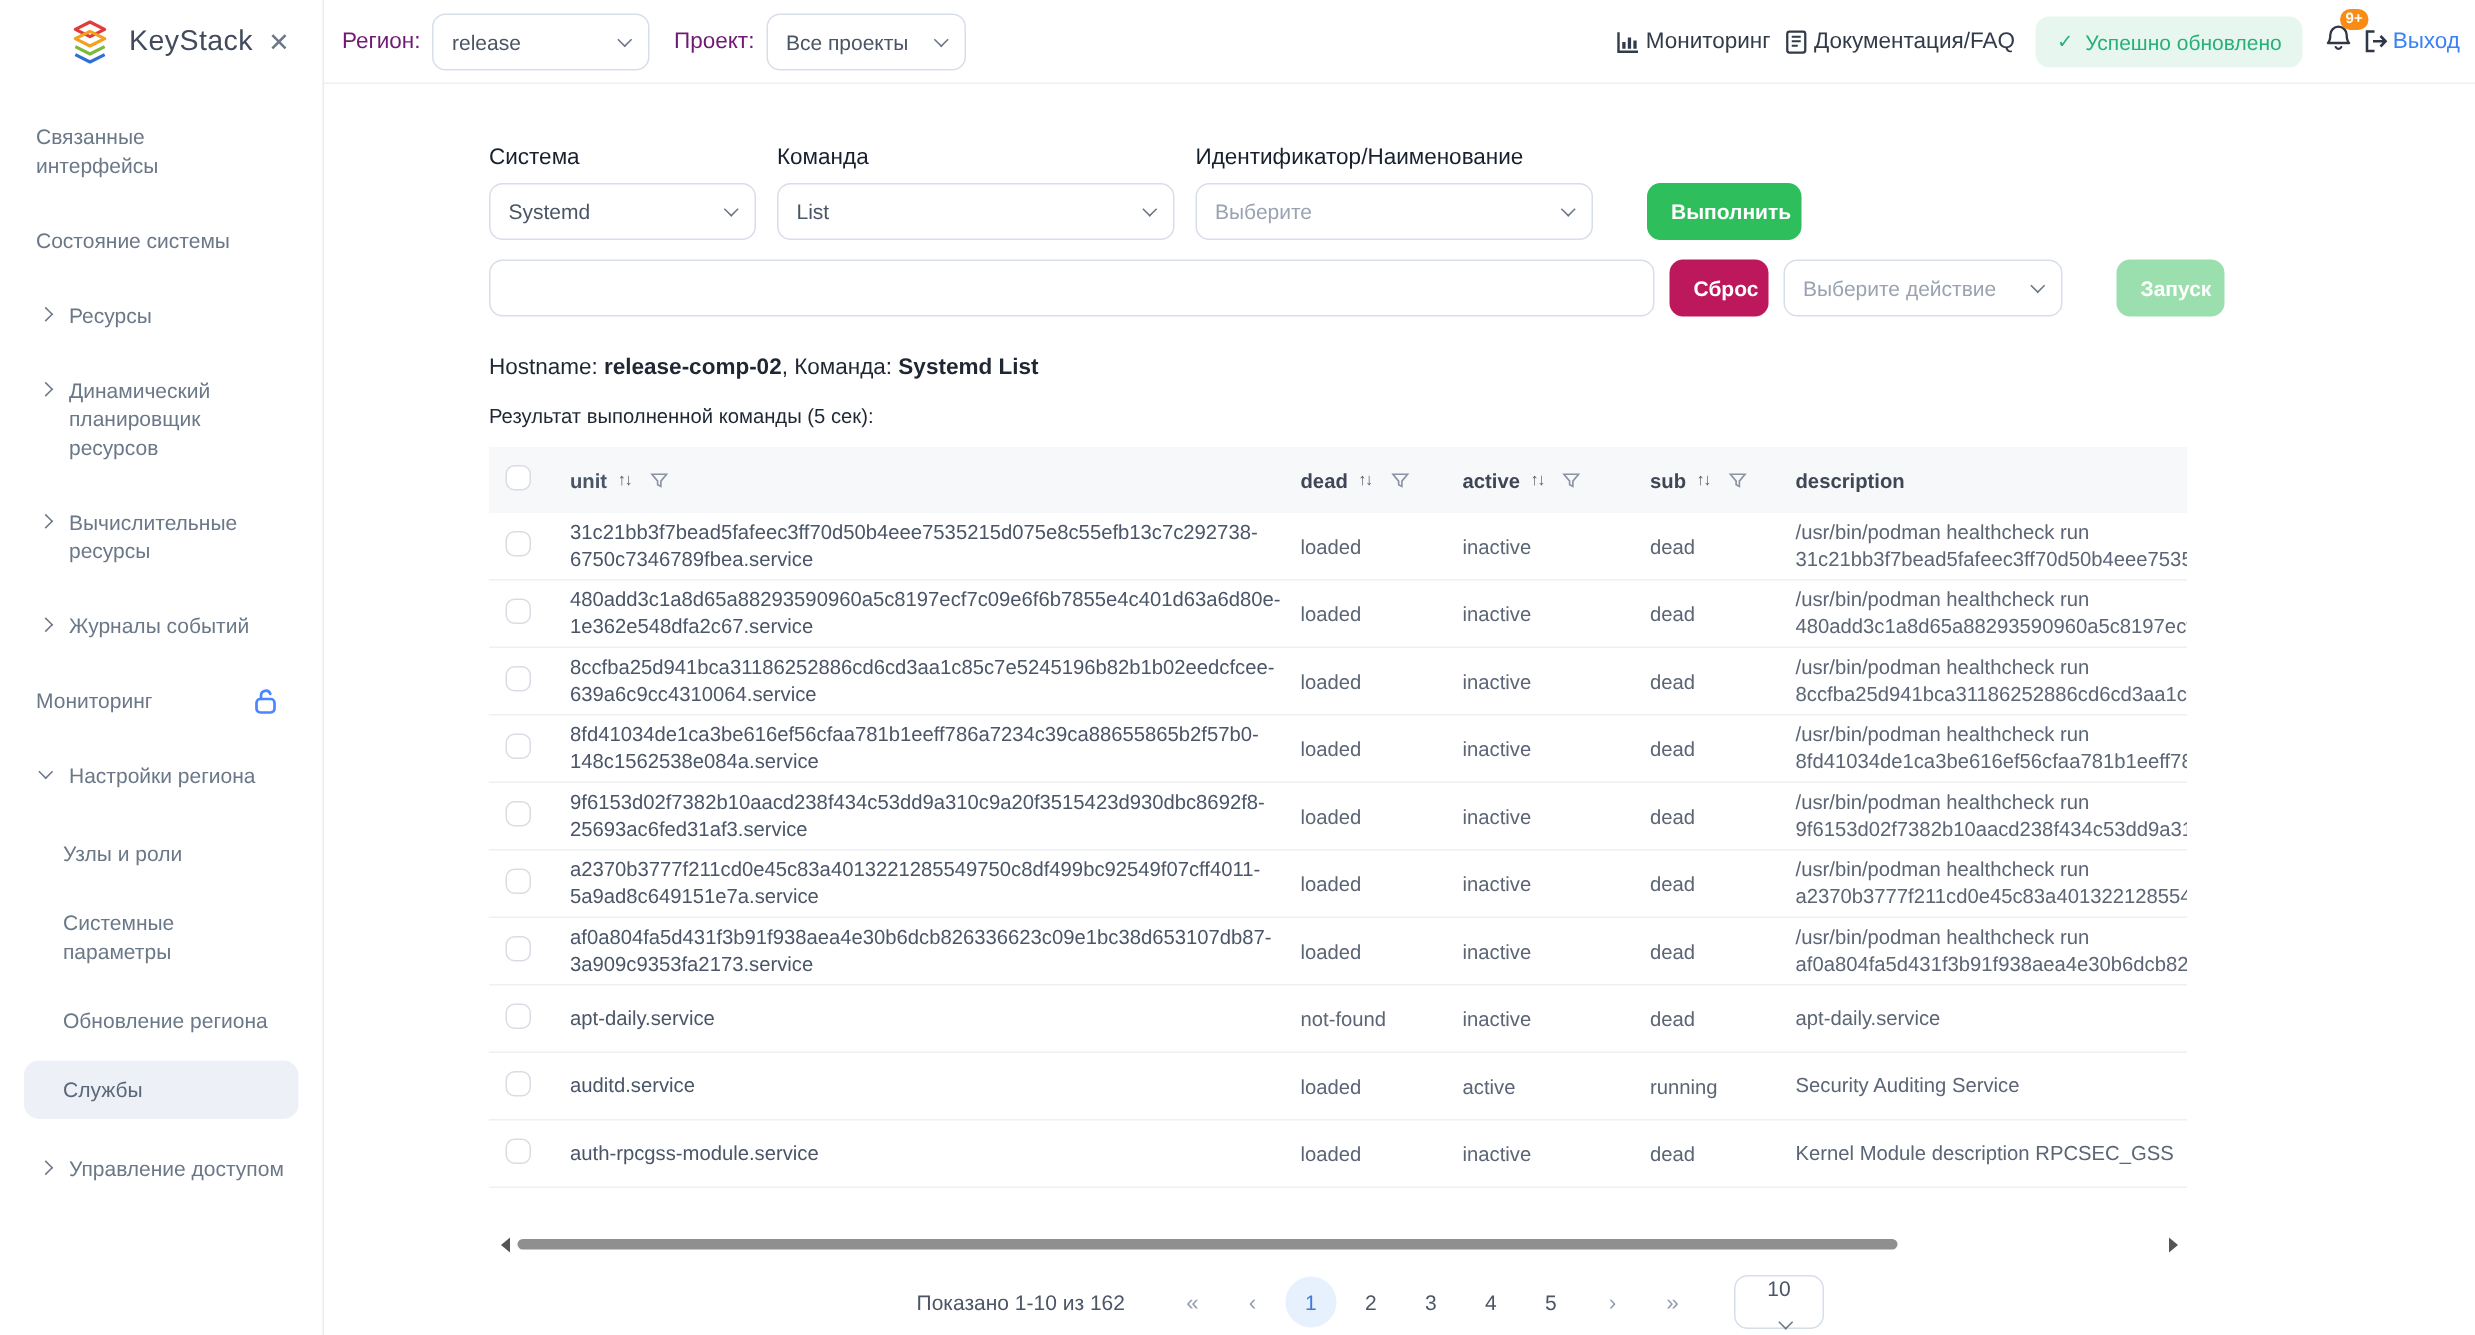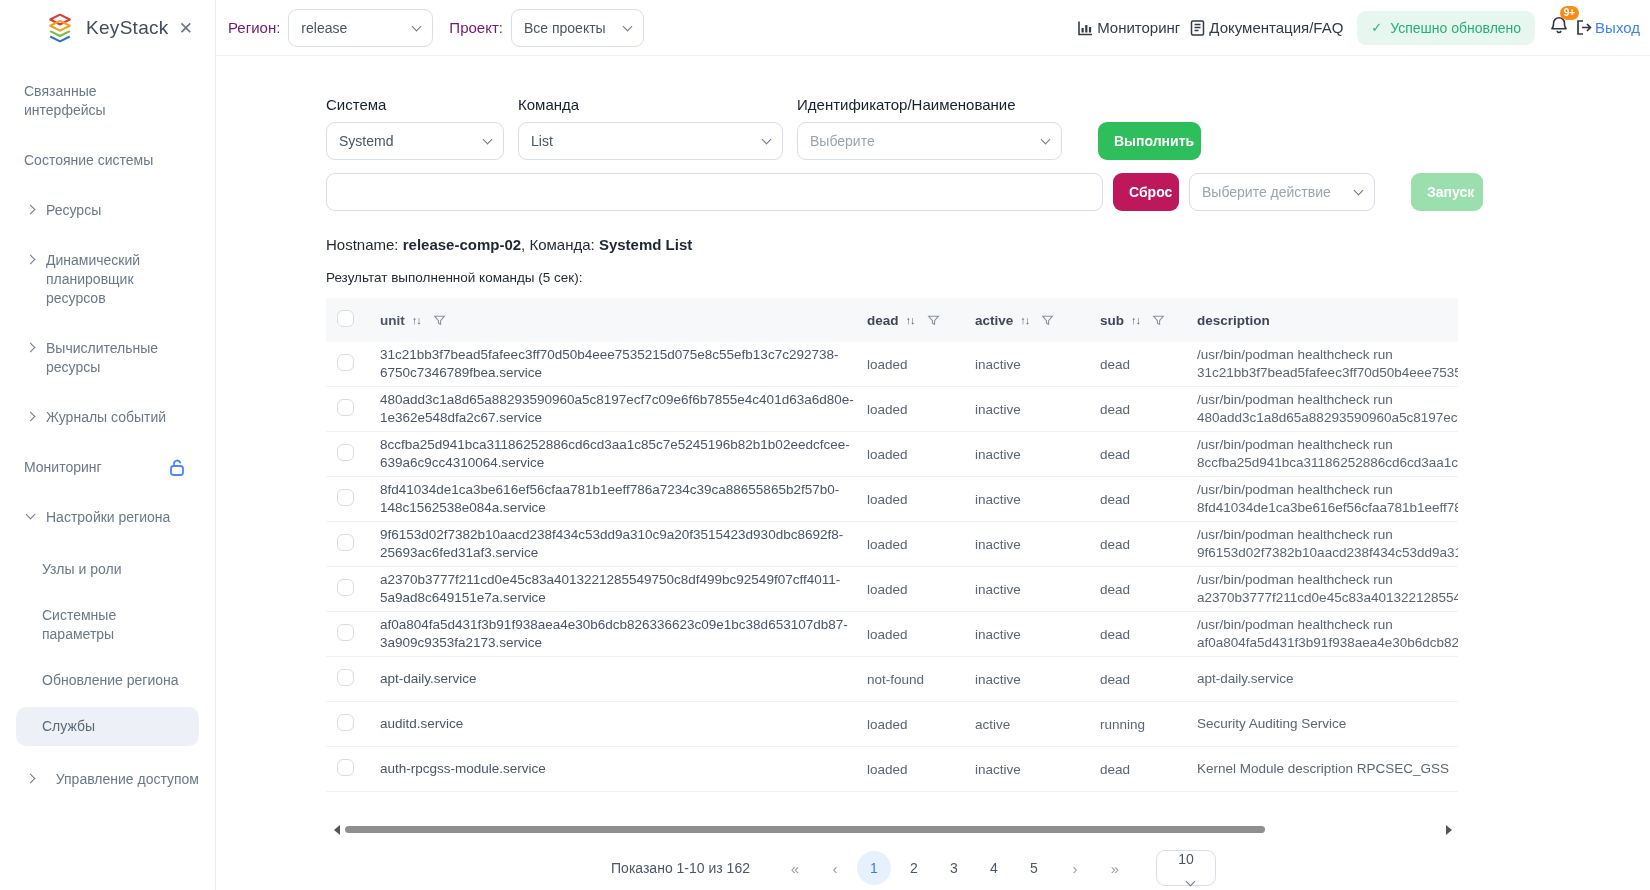--- a/index.html
+++ b/index.html
@@ -140,21 +140,21 @@
       <div class="nav-item">
           <span class="chev d"></span>
           <span class="txt">Настройки региона</span>
         </div>
       <div class="submenu">
         <div class="sub-item"><span>Узлы и роли</span></div>
         <div class="sub-item"><span class="txt" style="display:inline-block;max-width:110px;">Системные параметры</span></div>
         <div class="sub-item"><span>Обновление региона</span></div>
         <div class="sub-item active"><span>Службы</span></div>
       </div>
-      <div class="nav-item" style="margin-top:24px;justify-content:space-between;">
+      <div class="nav-item" style="margin-top:24px;">
           <span class="chev r"></span>
           <span class="txt">Управление доступом</span>
         </div>
     </nav>
   </aside>
 
   <div class="main">
 
     <header class="topbar">
       <span class="tb-label">Регион:</span>

